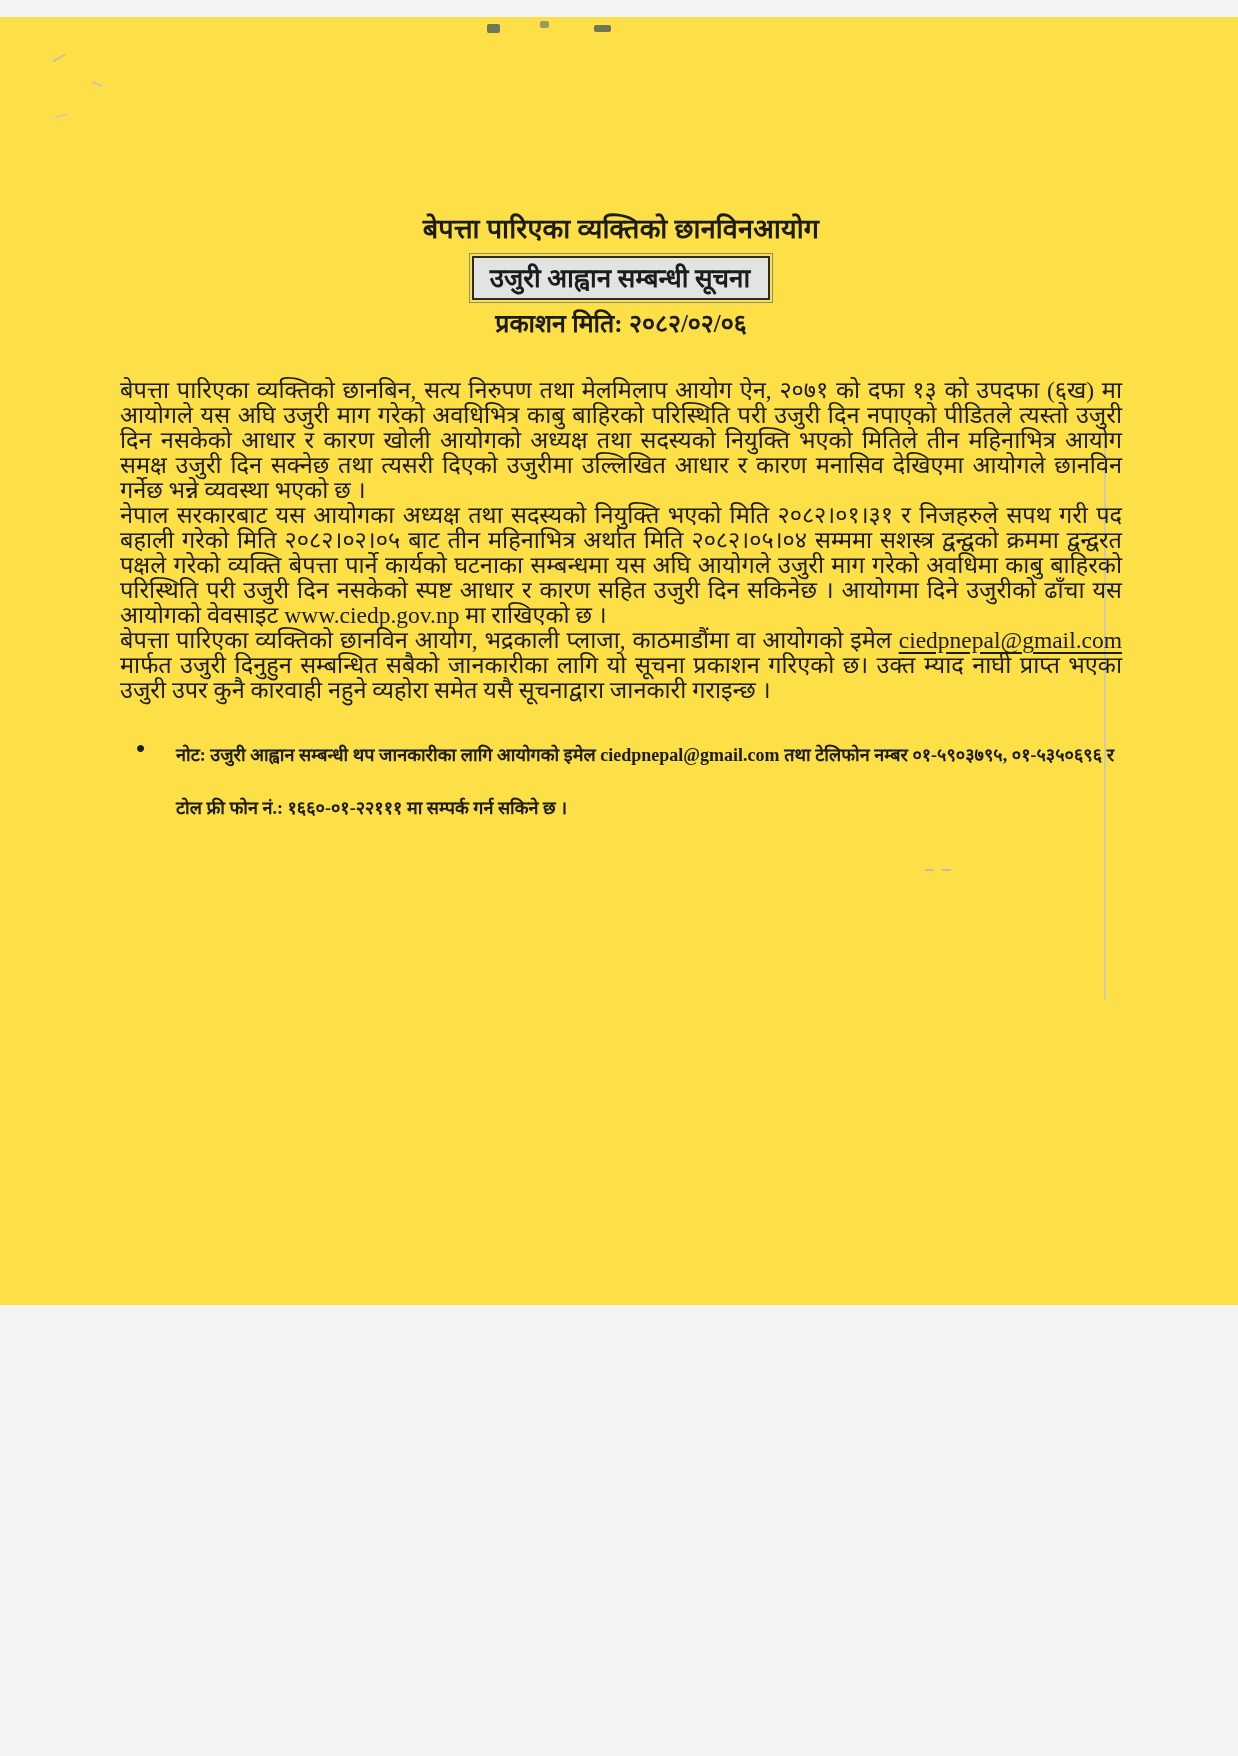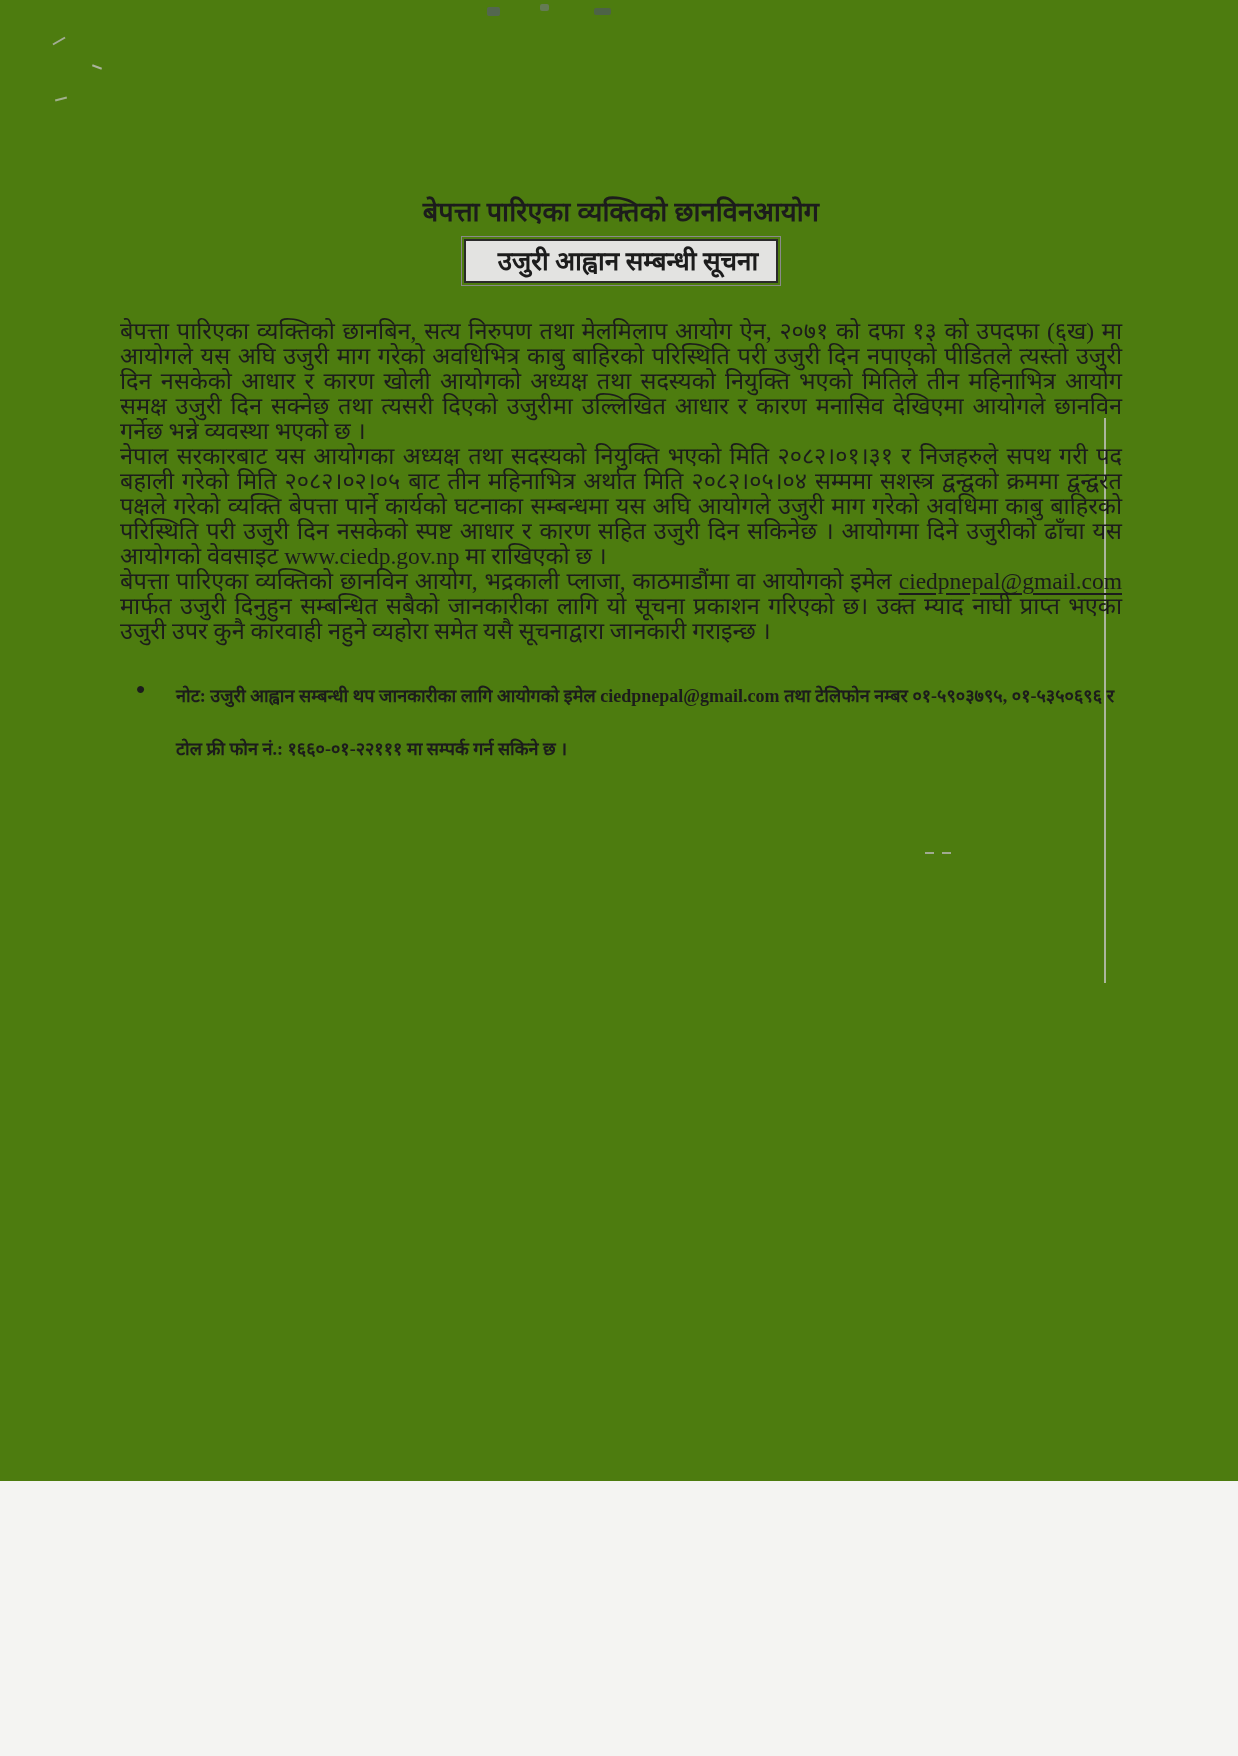--- a/index.html
+++ b/index.html
@@ -5,23 +5,23 @@
   html, body { margin: 0; padding: 0; }
   body {
     width: 1238px; height: 1756px;
     background: #f4f4f2;
     font-family: "Liberation Serif", "DejaVu Serif", serif;
     color: #1c1c1c;
     position: relative;
     overflow: hidden;
   }
   .page {
-    position: absolute; left: 0; top: 0;
-    width: 1238px; height: 1481px;
-    background: #4d7c0f;
+    position: absolute; left: 0; top: 17px;
+    width: 1238px; height: 1288px;
+    background: #fde047;
   }
   .content {
     position: absolute;
     left: 120px; top: 192px;
     width: 1002px;
   }
   .header { text-align: center; }
   .org-name {
     font-size: 27px; font-weight: bold;
     line-height: 40px; margin-bottom: 7px;
@@ -31,21 +31,21 @@
     font-size: 26px; font-weight: bold;
     line-height: 36px; margin-bottom: 8px;
   }
   .titlebox-row { margin-bottom: 6px; }
   .titlebox {
     display: inline-block;
     border: 2px solid #2a2a2a;
     outline: 1px solid #8a8a8a;
     outline-offset: 2px;
     background: #e3e3e1;
-    padding: 1px 18px 3px 32px;
+    padding: 1px 18px 3px 16px;
     font-size: 26px; font-weight: bold;
   }
   .pub-date {
     font-size: 25px; font-weight: bold;
     line-height: 36px; margin-top: 4px;
   }
   .bodytext {
     margin-top: 36px;
     font-size: 23.5px;
     line-height: 25px;
@@ -96,20 +96,21 @@
   <div class="artifact pencil-c"></div>
   <div class="artifact vline"></div>
   <div class="artifact dash-a"></div>
   <div class="artifact dash-b"></div>
 
   <div class="content">
 
     <div class="header">
       <div class="org-name">बेपत्ता पारिएका व्यक्तिको छानविनआयोग</div>
       <div class="titlebox-row"><span class="titlebox">उजुरी आह्वान सम्बन्धी सूचना</span></div>
+      <div class="pub-date">प्रकाशन मिति: २०८२/०२/०६</div>
     </div>
 
     <div class="bodytext">
       <p><span>बेपत्ता पारिएका व्यक्तिको छानबिन, सत्य निरुपण तथा मेलमिलाप आयोग ऐन, २०७१ को दफा १३ को उपदफा (६ख) मा आयोगले यस अघि उजुरी माग गरेको अवधिभित्र काबु बाहिरको परिस्थिति परी उजुरी दिन नपाएको पीडितले त्यस्तो उजुरी दिन नसकेको आधार र कारण खोली आयोगको अध्यक्ष तथा सदस्यको नियुक्ति भएको मितिले तीन महिनाभित्र आयोग समक्ष उजुरी दिन सक्नेछ तथा त्यसरी दिएको उजुरीमा उल्लिखित आधार र कारण मनासिव देखिएमा आयोगले छानविन गर्नेछ भन्ने व्यवस्था भएको छ ।</span></p>
       <p><span>नेपाल सरकारबाट यस आयोगका अध्यक्ष तथा सदस्यको नियुक्ति भएको मिति २०८२।०१।३१ र निजहरुले सपथ गरी पद बहाली गरेको मिति २०८२।०२।०५ बाट तीन महिनाभित्र अर्थात मिति २०८२।०५।०४ सम्ममा सशस्त्र द्वन्द्वको क्रममा द्वन्द्वरत पक्षले गरेको व्यक्ति बेपत्ता पार्ने कार्यको घटनाका सम्बन्धमा यस अघि आयोगले उजुरी माग गरेको अवधिमा काबु बाहिरको परिस्थिति परी उजुरी दिन नसकेको स्पष्ट आधार र कारण सहित उजुरी दिन सकिनेछ । आयोगमा दिने उजुरीको ढाँचा यस आयोगको वेवसाइट </span><span>www.ciedp.gov.np</span><span> मा राखिएको छ ।</span></p>
       <p><span>बेपत्ता पारिएका व्यक्तिको छानविन आयोग, भद्रकाली प्लाजा, काठमाडौंमा वा आयोगको इमेल </span><span class="u-line">ciedpnepal@gmail.com</span><span> मार्फत उजुरी दिनुहुन सम्बन्धित सबैको जानकारीका लागि यो सूचना प्रकाशन गरिएको छ। उक्त म्याद नाघी प्राप्त भएका उजुरी उपर कुनै कारवाही नहुने व्यहोरा समेत यसै सूचनाद्वारा जानकारी गराइन्छ ।</span></p>
     </div>
 
     <div class="note-row">
       <span class="note-bullet">•</span>

